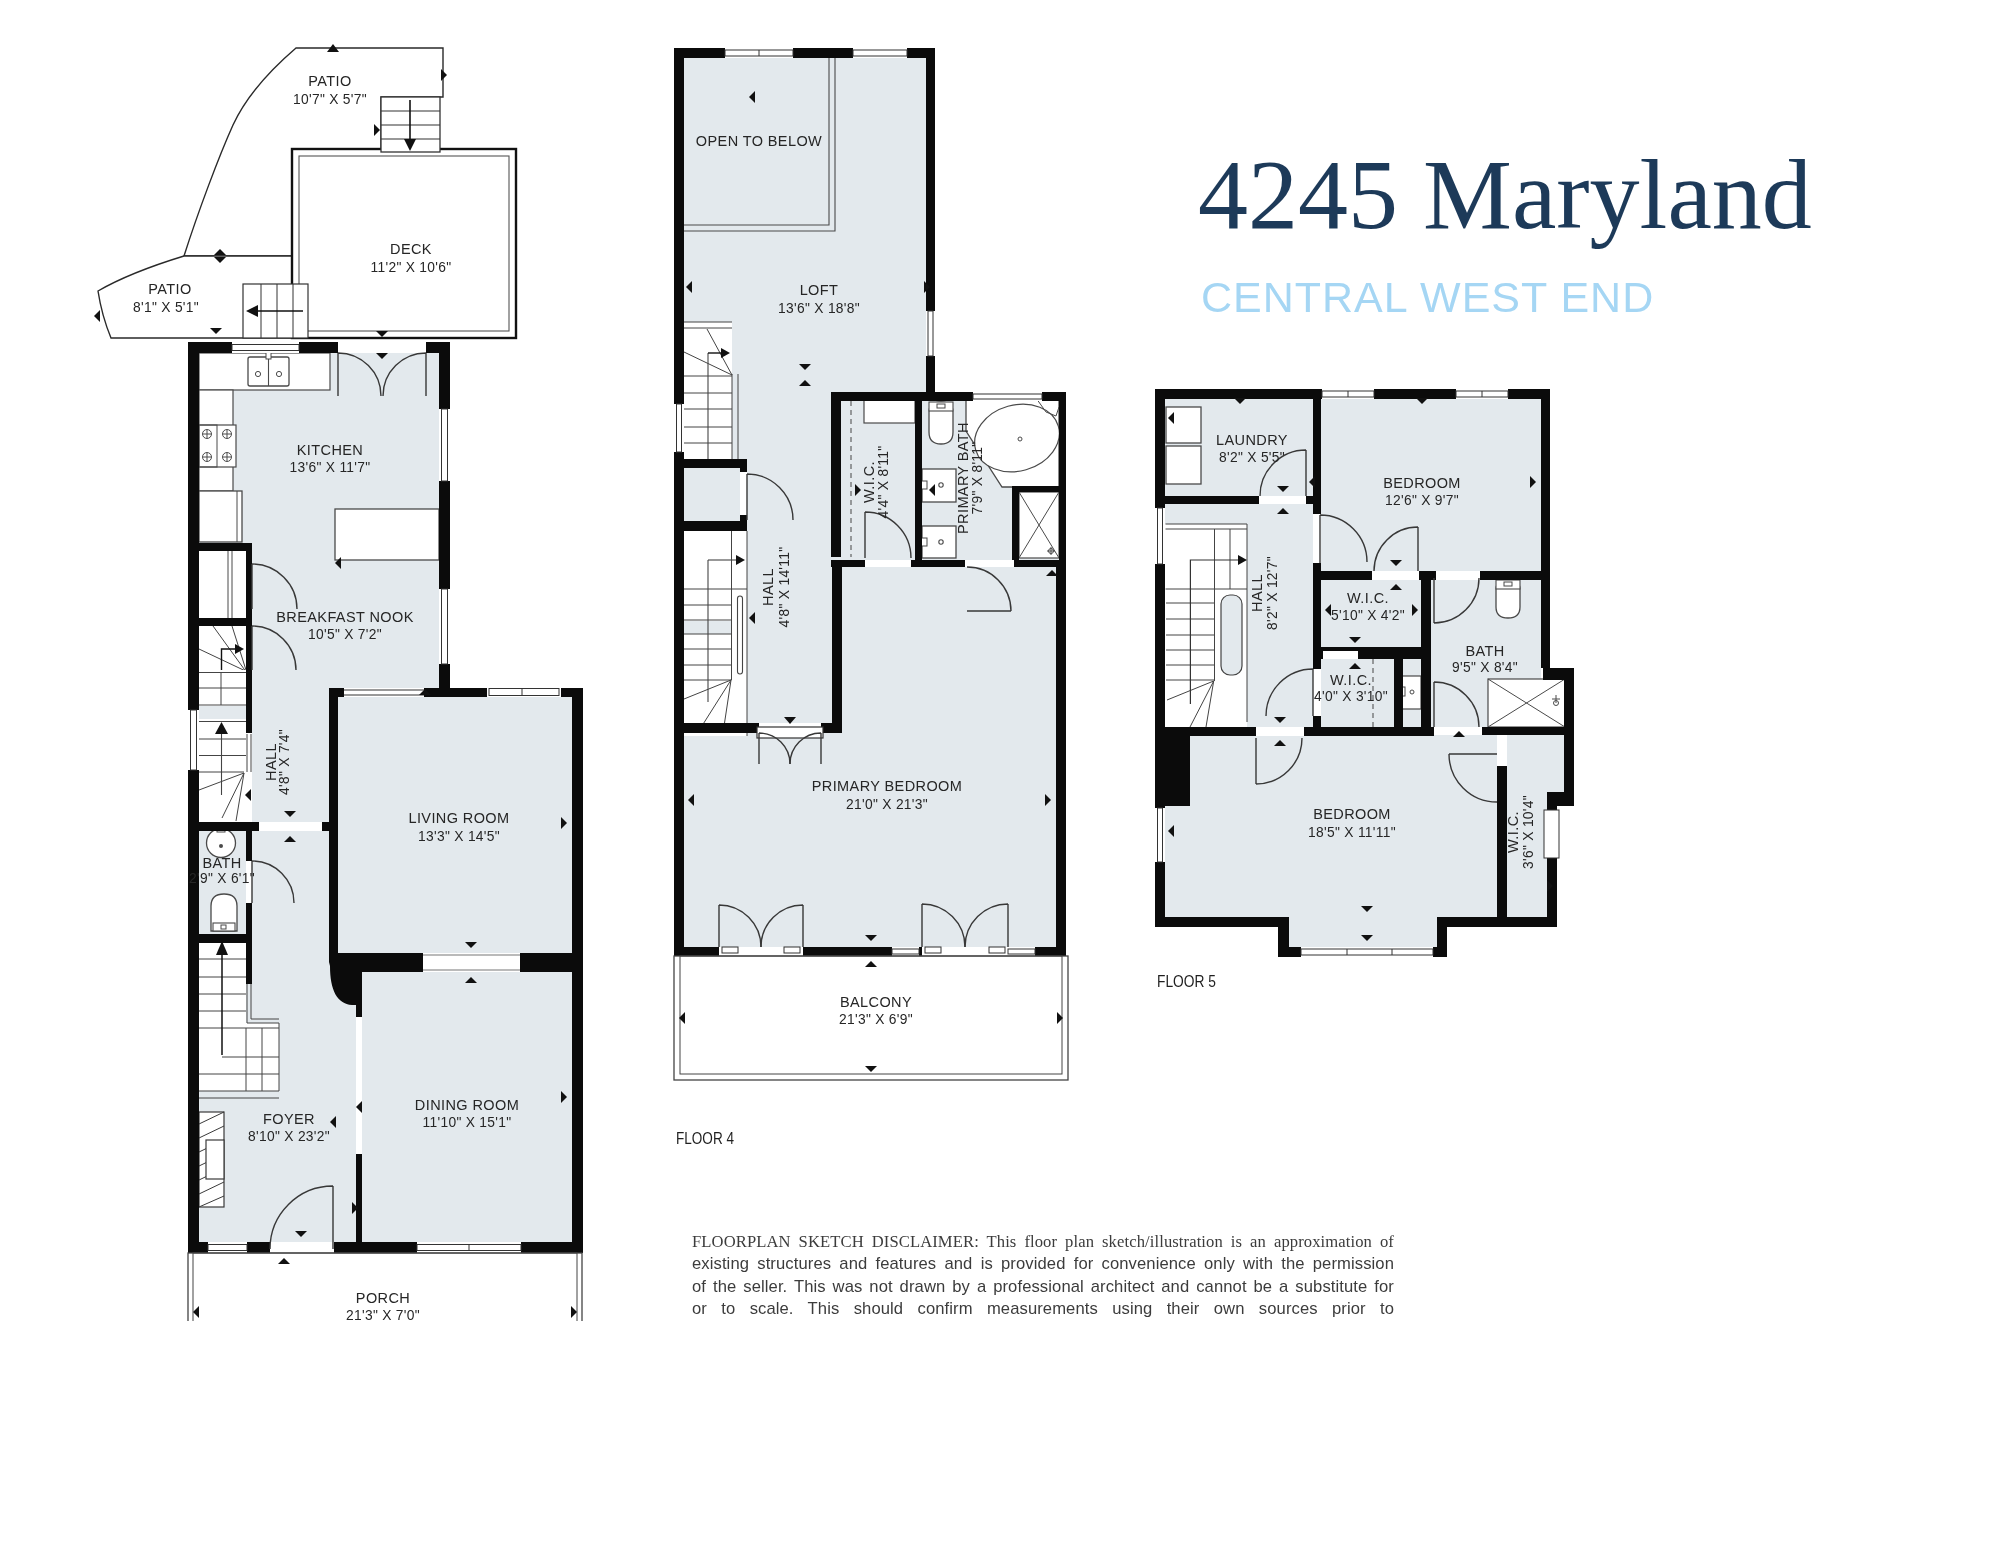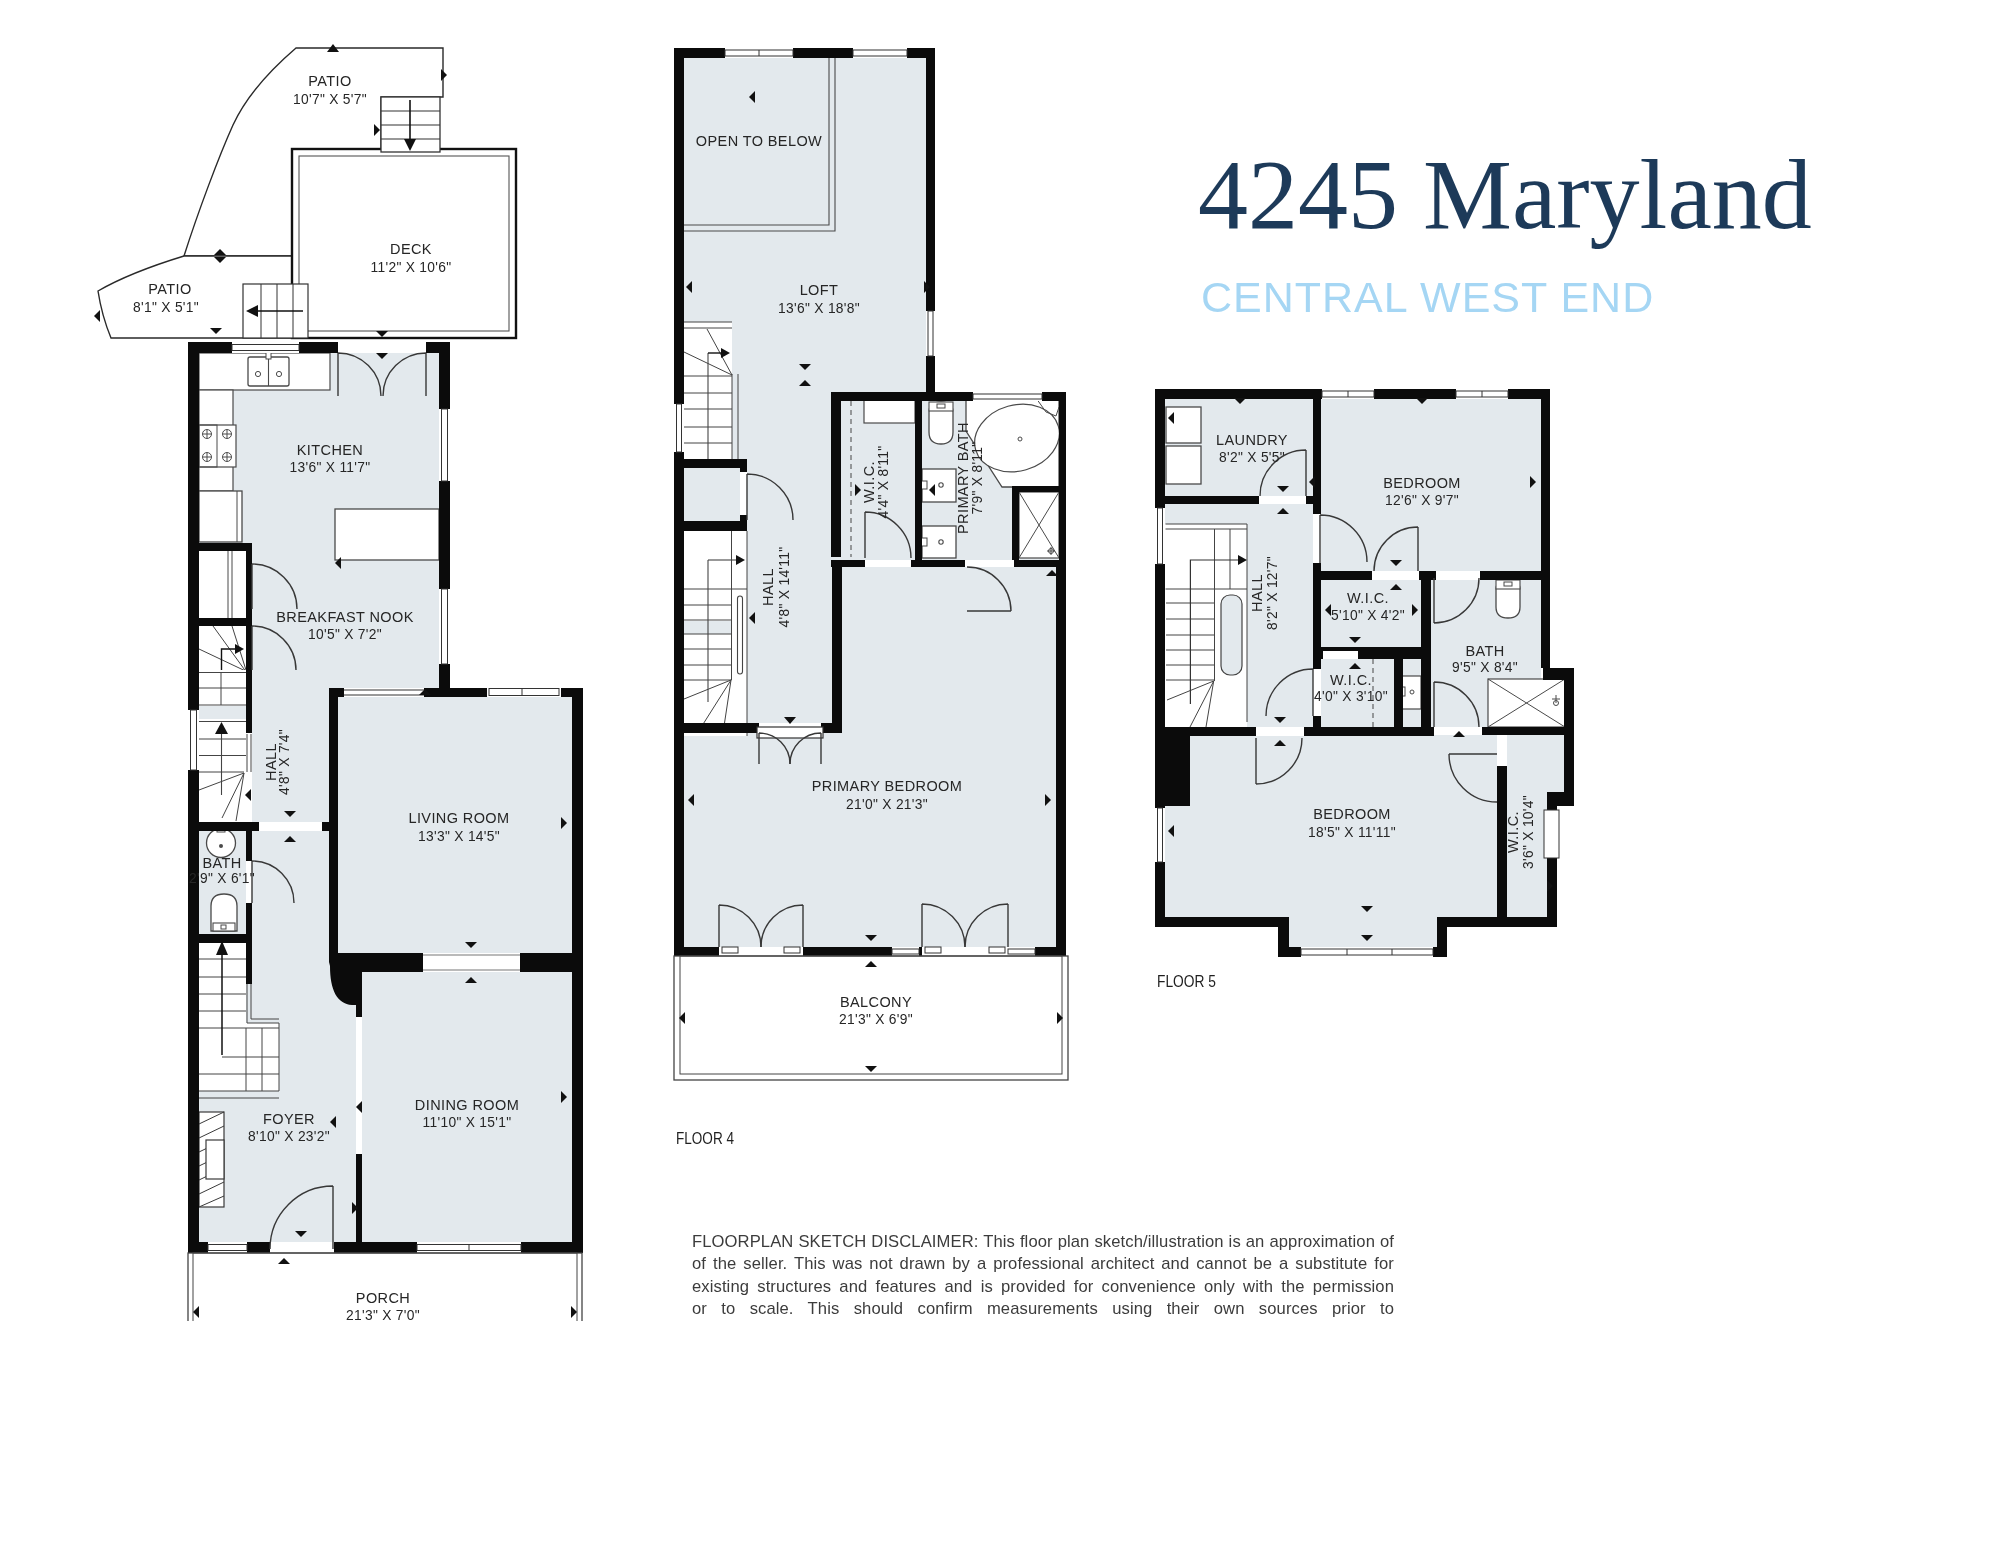--- a/index.html
+++ b/index.html
@@ -855,18 +855,18 @@
 <g id="titles">
 
 <text x="1198" y="228" font-family="'Liberation Serif',serif" font-size="100px" fill="#1d3a59" letter-spacing="0px">4245 Maryland</text>
 
 <text x="1201" y="312" font-family="'Liberation Sans',sans-serif" font-size="43px" fill="#a5d6f4" letter-spacing="1px">CENTRAL WEST END</text>
 </g>
 
 </svg>
 
 <div style="position:absolute;left:692px;top:1231px;width:702px;font-family:'Liberation Sans',sans-serif;font-size:16.6px;line-height:22.4px;color:#3c3c3c;letter-spacing:0.1px;">
-<div style="text-align:justify;text-align-last:justify;">FLOORPLAN SKETCH DISCLAIMER: This floor plan sketch/illustration is an approximation of</div>
+<div style="text-align:justify;text-align-last:justify;font-family:Liberation Serif, serif;">FLOORPLAN SKETCH DISCLAIMER: This floor plan sketch/illustration is an approximation of</div>
+<div style="text-align:justify;text-align-last:justify;">existing structures and features and is provided for convenience only with the permission</div>
 <div style="text-align:justify;text-align-last:justify;">of the seller. This was not drawn by a professional architect and cannot be a substitute for</div>
-<div style="text-align:justify;text-align-last:justify;">existing structures and features and is provided for convenience only with the permission</div>
 <div style="text-align:justify;text-align-last:justify;">or to scale. This should confirm measurements using their own sources prior to</div>
 </div>
 </div>
 
 </body></html>

